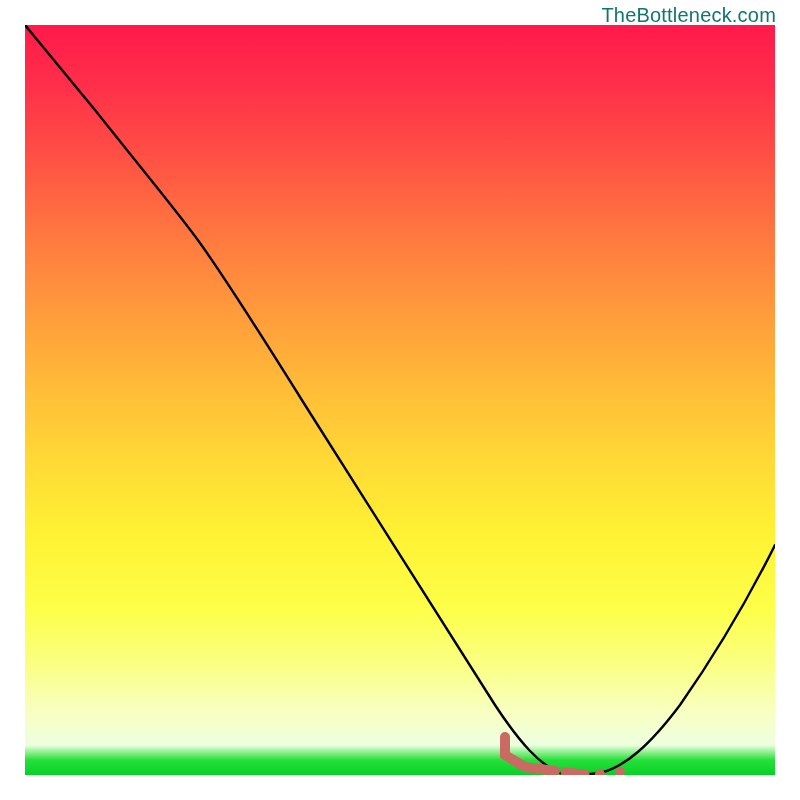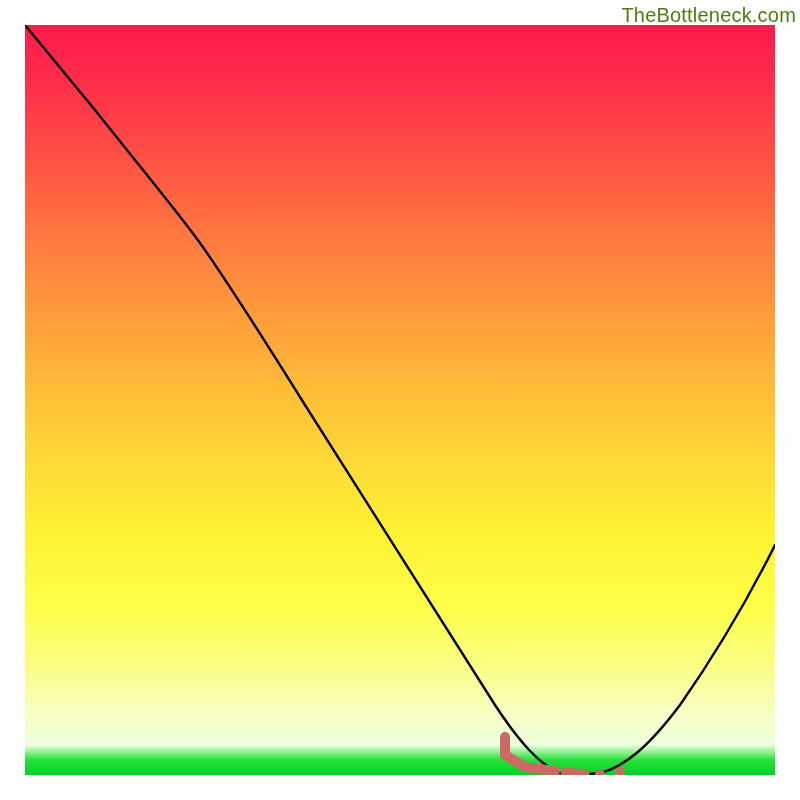--- a/index.html
+++ b/index.html
@@ -1,17 +1,17 @@
 <!DOCTYPE html>
 <html><head>
 <meta charset="utf-8">
 <style>
 * { margin: 0; padding: 0; box-sizing: border-box; }
 body { width: 800px; height: 800px; background: #fff; position: relative; font-family: Arial, sans-serif; }
-.watermark { position: absolute; top: 4px; right: 4px; color: #4d7c0f; font-size: 20px; font-weight: 500; letter-spacing: 0.2px; }
+.watermark { position: absolute; top: 4px; right: 24px; color: #0f766e; font-size: 20px; font-weight: 500; letter-spacing: 0.2px; }
 .plot-area { position: absolute; left: 25px; top: 25px; width: 750px; height: 750px; }
 .gradient-bg { position: absolute; inset: 0; background: linear-gradient(to bottom,
   #ff1a4b 0%,
   #ff2f4a 8%,
   #ff5244 18%,
   #ff7840 28%,
   #ff9a3c 38%,
   #ffbb38 48%,
   #ffd936 58%,
   #fff234 68%,

